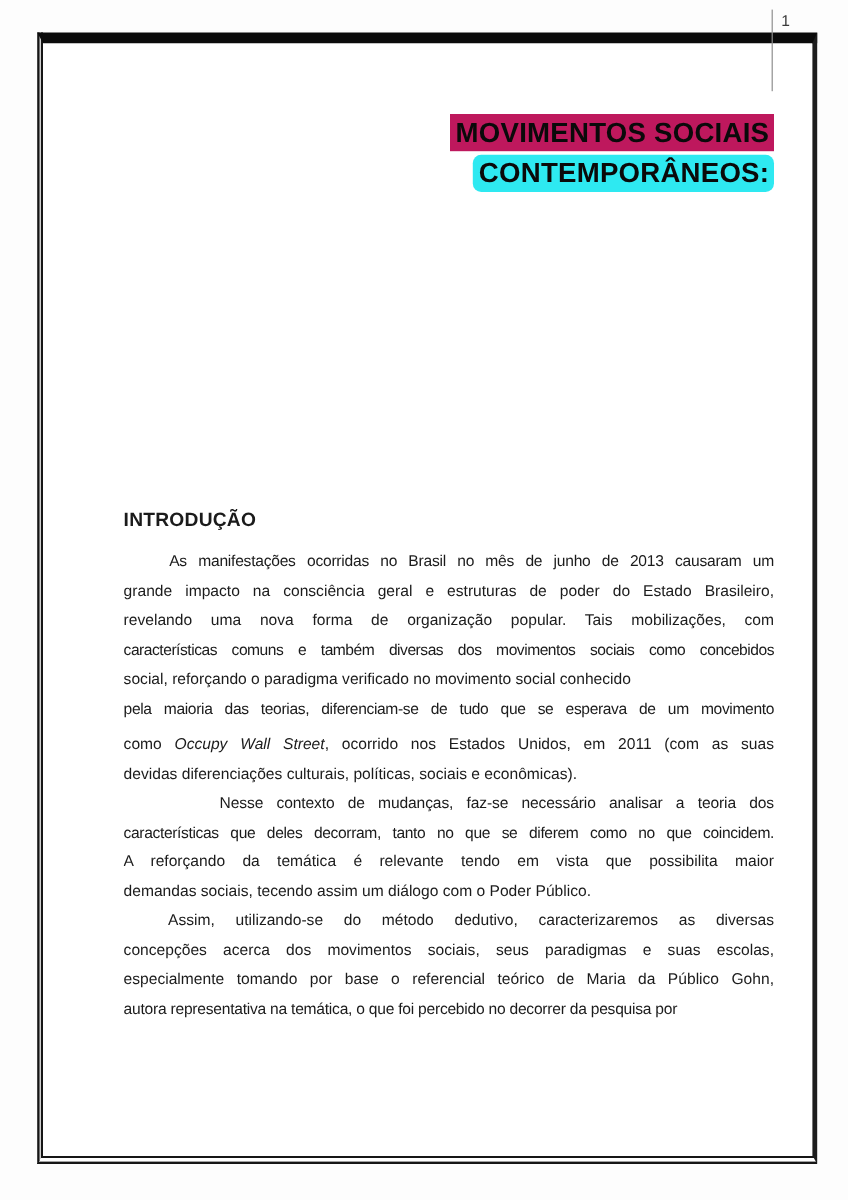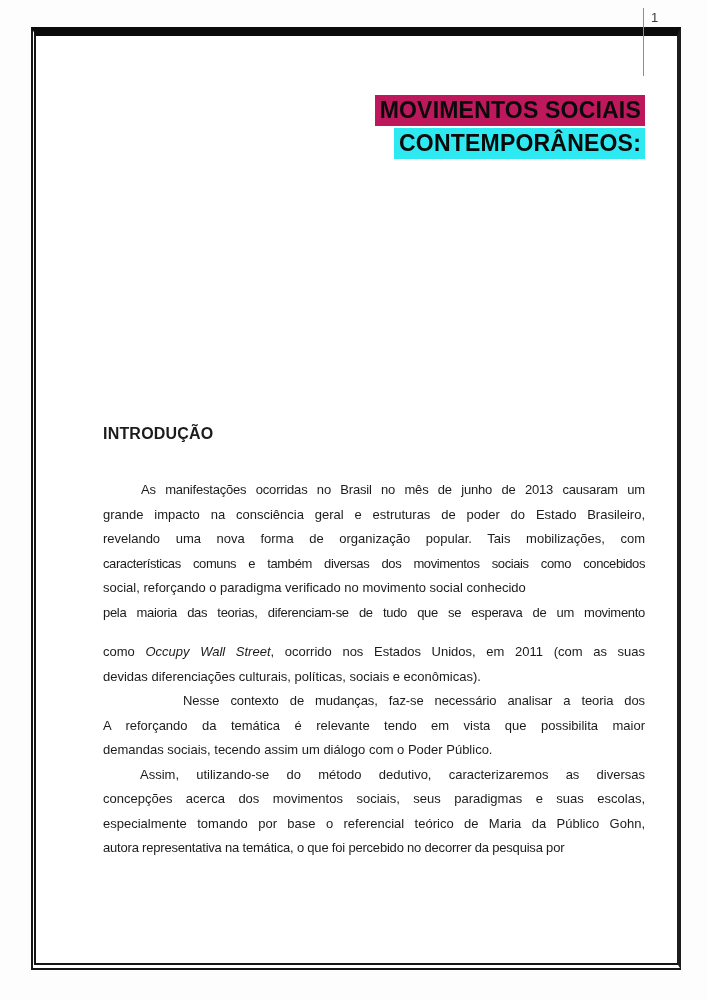--- a/index.html
+++ b/index.html
@@ -78,21 +78,21 @@
     top: 424px;
     width: 542px;
     z-index: 2;
     color: #1b1b1b;
   }
   .heading {
     font-weight: bold;
     font-size: 16px;
     line-height: 20px;
     letter-spacing: 0.2px;
-    margin-bottom: 34px;
+    margin-bottom: 12px;
   }
   .para {
     margin: 0;
   }
   .line {
     font-size: 13px;
     line-height: 24.5px;
     white-space: normal;
     overflow: hidden;
     text-align: left;
@@ -111,40 +111,41 @@
 <div class="page">
 
   <div class="frame"></div>
 
   <div class="vline"></div>
 
   <div class="page-number">1</div>
 
   <div class="title-block">
     <span class="title-line"><span class="hl" style="background: #be185d; color: rgb(10, 10, 10);">MOVIMENTOS SOCIAIS</span></span>
-    <span class="title-line"><span class="hl" style="background: rgb(46, 233, 241); color: rgb(10, 10, 10);">CONTEMPORÂNEOS:</span></span>
+    <span class="title-line"><span class="hl" style="background: rgb(46, 233, 241); color: rgb(10, 10, 10); border-radius: 7px;">CONTEMPORÂNEOS:</span></span>
   </div>
 
   <div class="text-column">
     <div class="heading">INTRODUÇÃO</div>
     <div>
         <div class="para">
           <div class="line just" style="text-indent: 38px; letter-spacing: -0.2px;"><span>As manifestações ocorridas no Brasil no mês de junho de 2013 causaram um</span></div>
           <div class="line just"><span>grande impacto na consciência geral e estruturas de poder do Estado Brasileiro,</span></div>
           <div class="line just"><span>revelando uma nova forma de organização popular. Tais mobilizações, com</span></div>
           <div class="line just" style="letter-spacing: -0.4px;"><span>características comuns e também diversas dos movimentos sociais como concebidos</span></div>
           <div class="line"><span>social, reforçando o paradigma verificado no movimento social conhecido</span></div>
           <div class="line just" style="letter-spacing: -0.3px;"><span>pela maioria das teorias, diferenciam-se de tudo que se esperava de um movimento</span></div>
         </div>
-        <div class="para" style="margin-top: 15px;">
+        <div class="para" style="margin-top: 5px;">
           <div class="line just"><span>como </span><span class="it">Occupy Wall Street</span><span>, ocorrido nos Estados Unidos, em 2011 (com as suas</span></div>
           <div class="line"><span>devidas diferenciações culturais, políticas, sociais e econômicas).</span></div>
         </div>
         <div class="para">
           <div class="line just" style="text-indent: 80px; letter-spacing: -0.1px;"><span>Nesse contexto de mudanças, faz-se necessário analisar a teoria dos</span></div>
+          <div class="line just" style="letter-spacing: -0.3px;"><span>características que deles decorram, tanto no que se diferem como no que coincidem.</span></div>
           <div class="line just"><span>A reforçando da temática é relevante tendo em vista que possibilita maior</span></div>
           <div class="line"><span>demandas sociais, tecendo assim um diálogo com o Poder Público.</span></div>
         </div>
         <div class="para">
           <div class="line just" style="text-indent: 37px;"><span>Assim, utilizando-se do método dedutivo, caracterizaremos as diversas</span></div>
           <div class="line just"><span>concepções acerca dos movimentos sociais, seus paradigmas e suas escolas,</span></div>
           <div class="line just"><span>especialmente tomando por base o referencial teórico de Maria da Público Gohn,</span></div>
           <div class="line" style="letter-spacing: -0.2px;"><span>autora representativa na temática, o que foi percebido no decorrer da pesquisa por</span></div>
         </div>
       </div>

